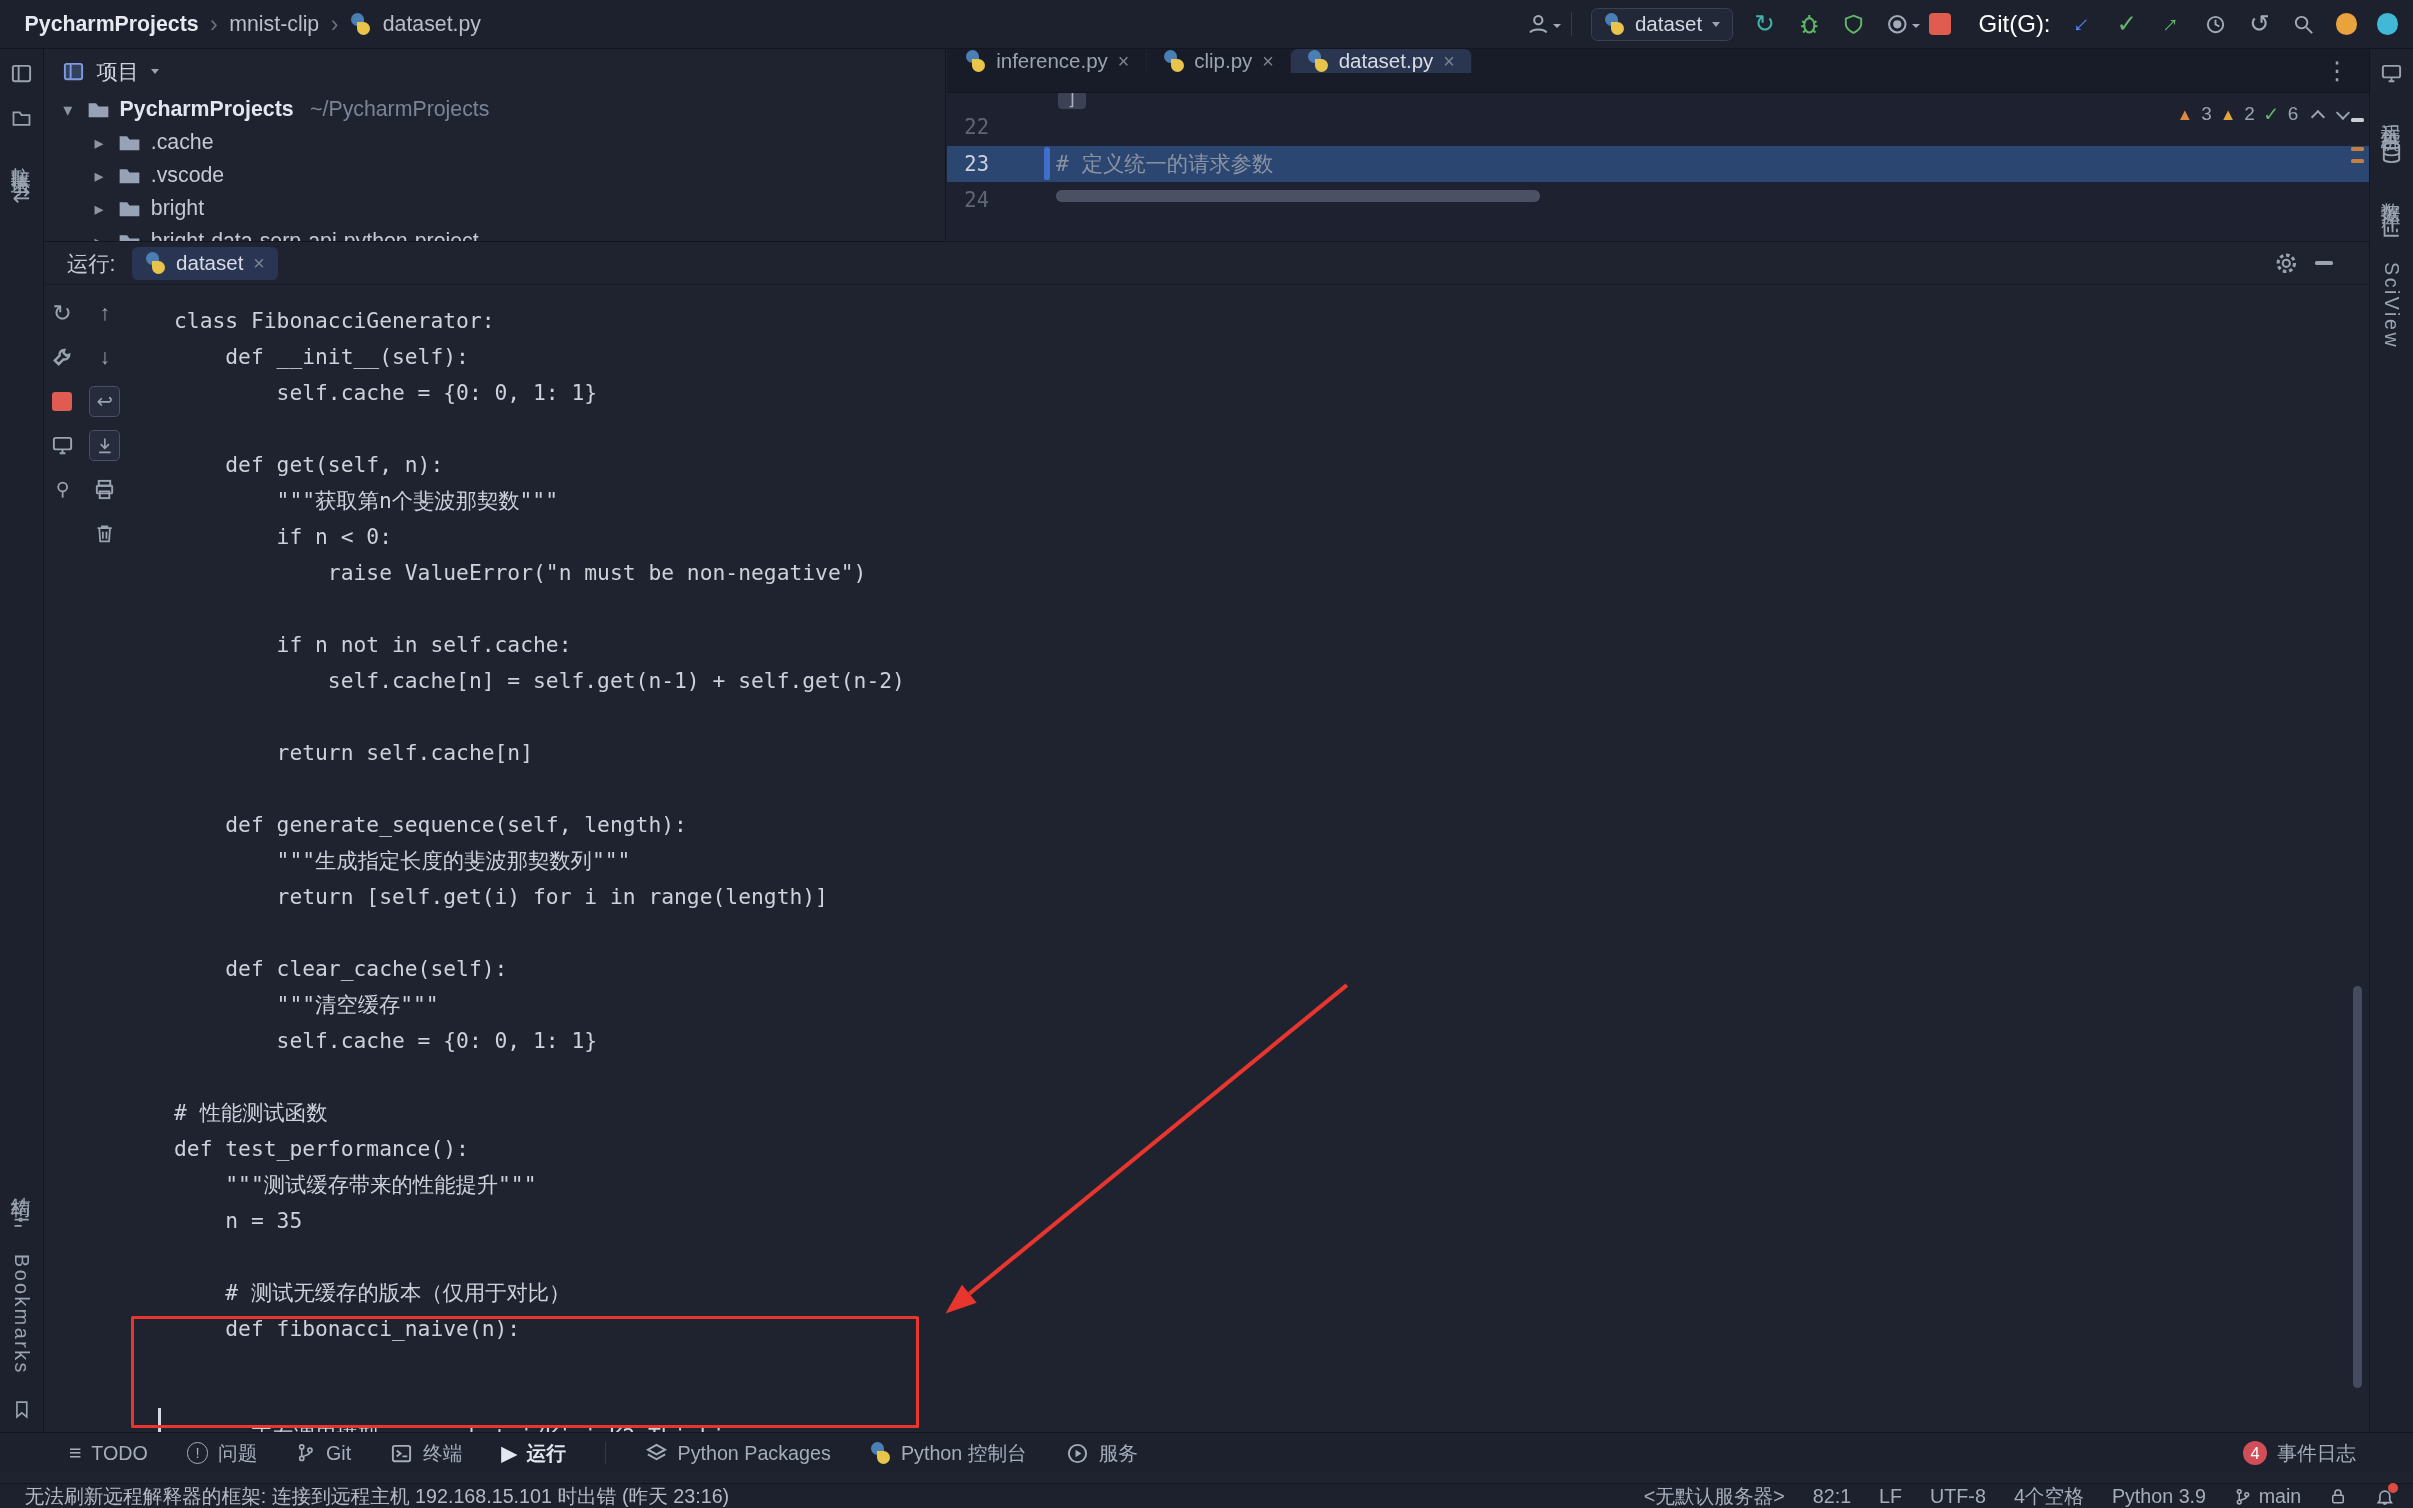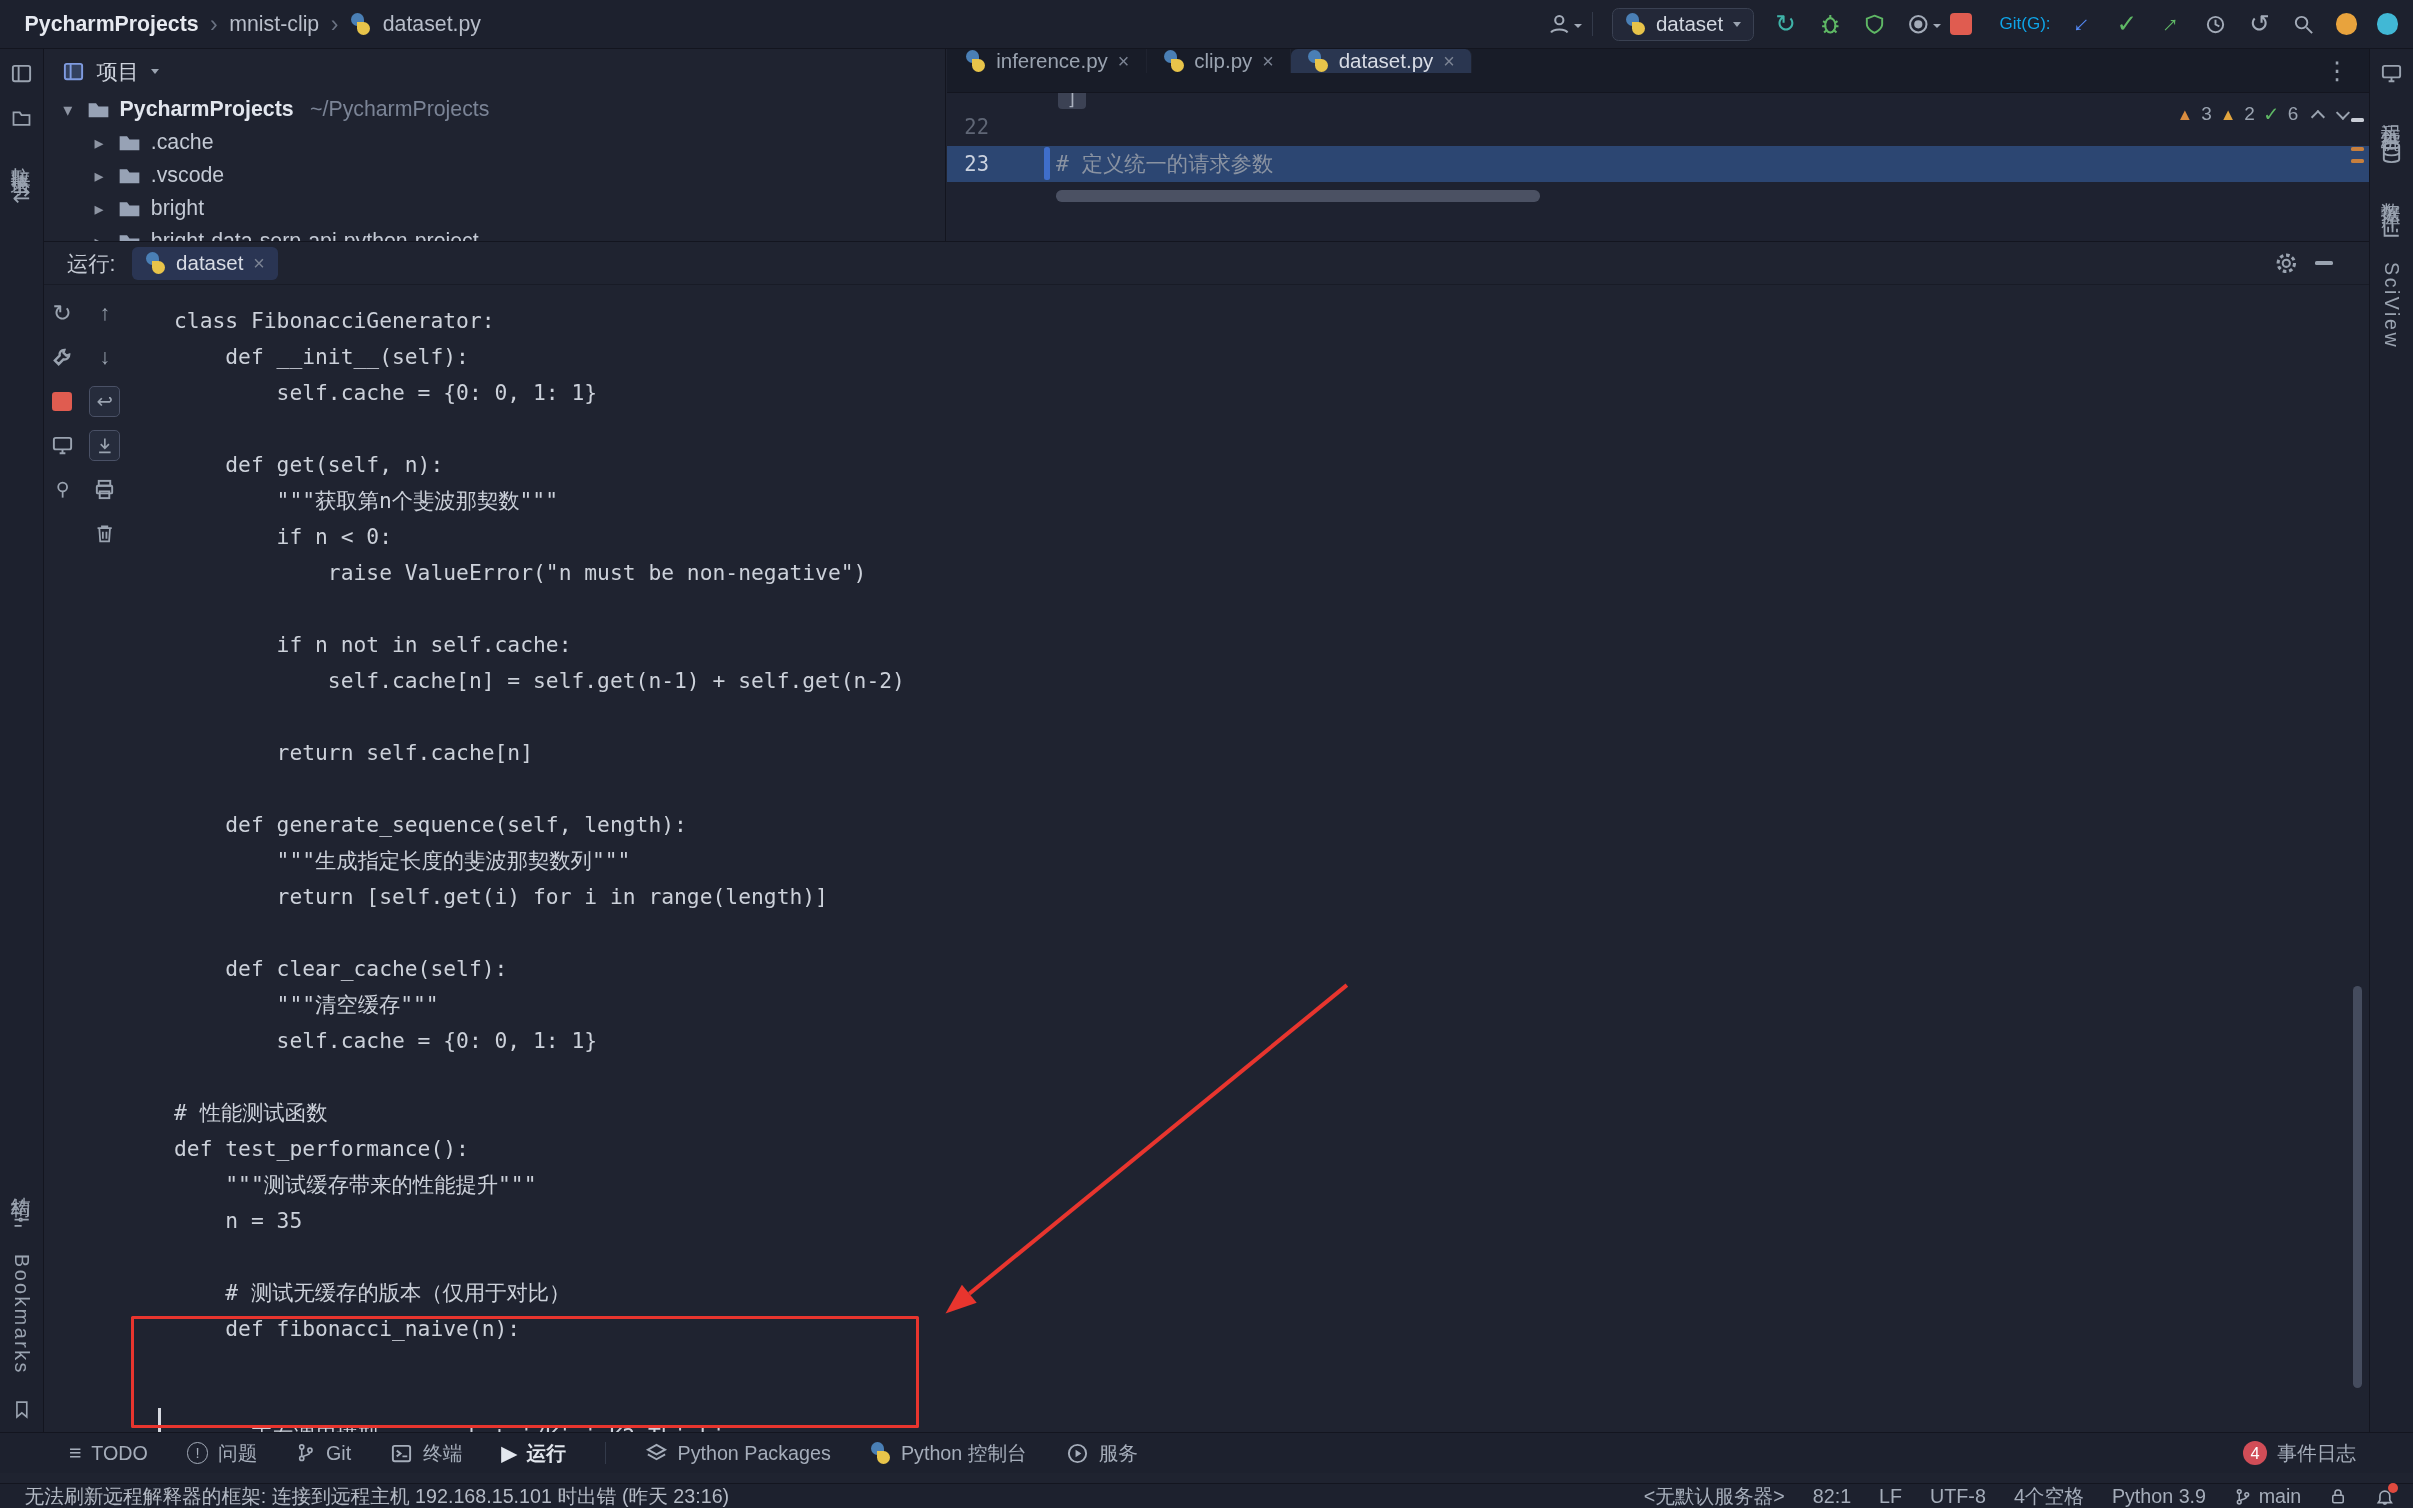--- a/index.html
+++ b/index.html
@@ -30,21 +30,21 @@
   .mini-caret{position:absolute;right:-9.9px;bottom:6.6px;width:0;height:0;
     border:4.1px solid transparent;border-top:4.9px solid #a3abb8}
   .tdiv{width:0.8px;height:24.6px;background:#333a4a}
   .runcfg{display:flex;align-items:center;gap:9.9px;height:33px;padding:0 11.5px;
     border:0.8px solid #3a4152;border-radius:6.6px;background:#232838;font-size:20.5px;color:#d2d7e0}
   .caret-down{width:0;height:0;border:4.9px solid transparent;border-top:5.7px solid #9aa3b0;margin-top:5.7px}
   .pyico{position:relative;width:21.3px;height:21.3px;display:inline-block;flex:none}
   .pyico .py-b{position:absolute;left:0.8px;top:0;width:13px;height:13px;background:#4a7fb5;border-radius:6.6px 6.6px 0 6.6px}
   .pyico .py-y{position:absolute;right:0.8px;bottom:0;width:13px;height:13px;background:#e8c44a;border-radius:0 6.6px 6.6px 6.6px}
   .stopbox{width:21.3px;height:21.3px;background:var(--red-stop);border-radius:4.1px}
-  .gitlabel{color:#0ea5e9;font-size:17px;margin-left:8.2px}
+  .gitlabel{color:#ffffff;font-size:24px;margin-left:8.2px}
   .dot{width:21.3px;height:21.3px;border-radius:50%}
   .dot.orange{background:var(--orange)}.dot.cyan{background:#41b8d5}
 
   
   .strip{position:absolute;top:49px;bottom:77px;width:44px;background:var(--chrome);
     display:flex;flex-direction:column;align-items:center;padding:13px 0 11.5px;gap:23px}
   .strip.l{left:0;border-right:0.8px solid var(--border)}
   .strip.r{right:0;border-left:0.8px solid var(--border)}
   .vtext{writing-mode:vertical-rl;font-size:19.7px;color:#9aa3b0;letter-spacing:2.5px}
   .sicon{color:#9aa3b0;display:flex;line-height:1}
@@ -353,20 +353,24 @@
     <div class="edbody">
       <span class="hintbox">]</span>
       <div class="edrow r22">
         <span class="lnum">22</span>
         <span class="lcode"></span>
       </div>
       <div class="edrow cur r23">
         <span class="lnum">23</span>
         <span class="lcode comment"># 定义统一的请求参数</span>
       </div>
+      <div class="edrow r24">
+        <span class="lnum">24</span>
+        <span class="lcode"></span>
+      </div>
       <i class="vcsbar"></i>
       <div class="insp">
         <span class="tri o">▲</span>
         <span>3</span>
         <span class="tri y">▲</span>
         <span>2</span>
         <span class="chk">✓</span>
         <span>6</span>
         <b class="chup"></b>
         <b class="chdn"></b>

